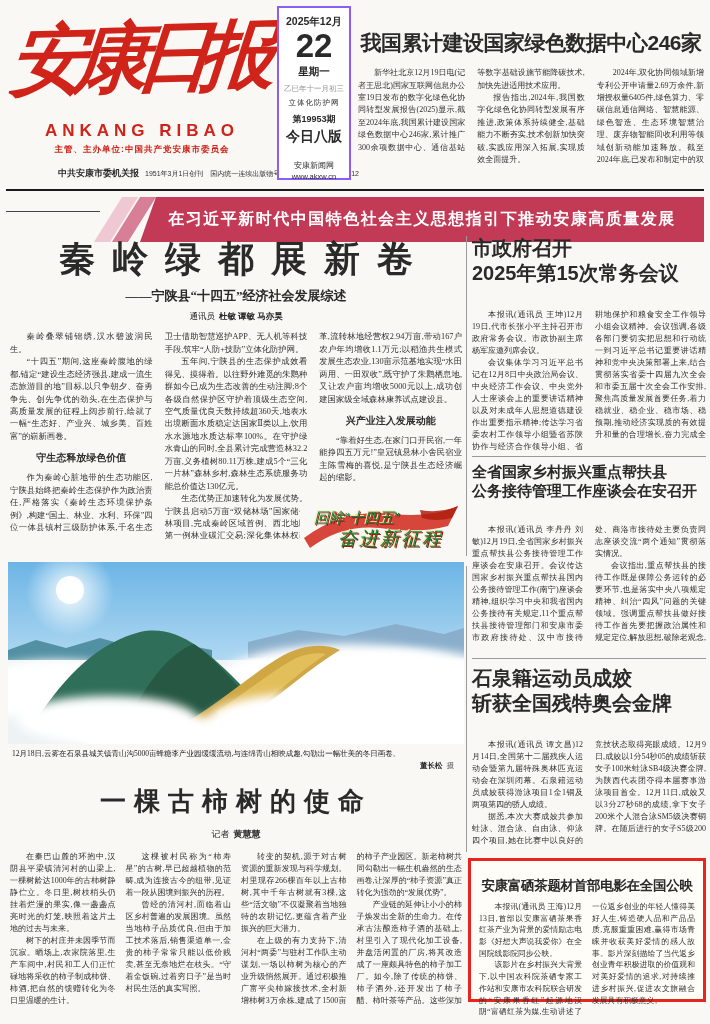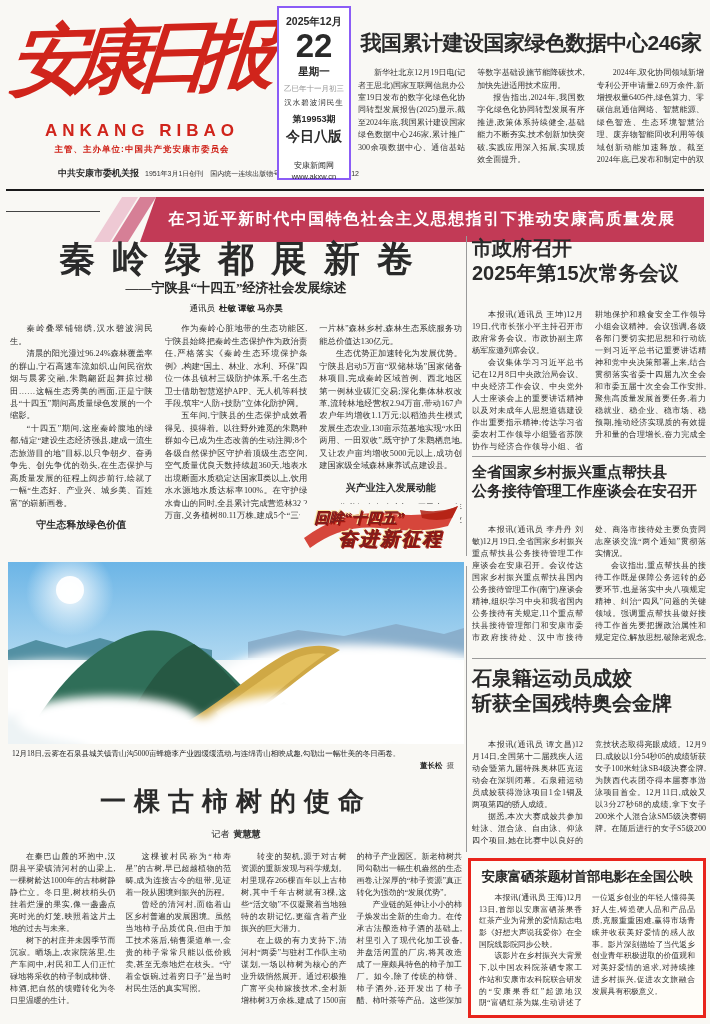--- a/index.html
+++ b/index.html
@@ -58,31 +58,31 @@
   .banner-main {
     position:absolute; left:38px; right:0; top:0; bottom:0; background:#c23a56;
     clip-path:polygon(16px 0,100% 0,100% 100%,0 100%);
     display:flex; align-items:center; justify-content:center;
   }
   .banner-text { color:#fff; font-weight:bold; font-size:16px; letter-spacing:1.5px; }
 
   
   .main-story { position:absolute; left:10px; top:232px; width:452px; height:328px; }
   .ms-head { text-align:center; font-size:36px; font-weight:bold; letter-spacing:17px; margin-top:6px; margin-left:17px; line-height:1.15; }
-  .ms-sub  { text-align:center; font-size:13px; font-weight:bold; }
+  .ms-sub  { text-align:center; font-size:13px; font-weight:bold; margin-top:8px; }
   .ms-by   { text-align:center; font-size:8.5px; margin-top:6px; color:#222; }
   .ms-by .names { font-weight:bold; margin-left:4px; }
   .ms-body { margin-top:8px; height:212px; column-count:3; column-gap:12px; font-size:8.3px; line-height:1.5; position:relative; }
   .subhead { font-family:"Liberation Sans","DejaVu Sans",sans-serif; font-size:10px; font-weight:bold; text-align:center; margin:7px 0; break-inside:avoid; }
 
   .promo { position:absolute; right:2px; bottom:0; width:160px; height:56px; background:#f9f8f4; }
   .promo svg { position:absolute; left:0; top:0; width:100%; height:100%; }
   .promo-l1, .promo-l2 {
     position:relative; font-family:"Liberation Sans","DejaVu Sans",sans-serif;
-    font-weight:bold; font-style:italic; color:#7f1d1d;
+    font-weight:normal; font-style:italic; color:#15803d;
     text-shadow:1px 1px 0 #a8170e, -1px -1px 0 #fce9a4;
     line-height:1.1; white-space:nowrap;
   }
   .promo-l1 { font-size:15px; margin:6px 0 0 14px; }
   .promo-l2 { font-size:19px; margin:2px 0 0 38px; letter-spacing:2px; }
 
   
   .r-art { position:absolute; left:472px; width:234px; }
   .r-head { text-align:left; font-weight:bold; line-height:1.25; }
   .gov-head { font-size:20px; }
@@ -103,22 +103,22 @@
 
   
   .persimmon { position:absolute; left:10px; top:778px; width:452px; height:244px; }
   .ps-head { text-align:center; font-family:"Liberation Serif","DejaVu Serif",serif; font-size:26px; font-weight:bold; letter-spacing:8px; margin-top:6px; }
   .ps-by { text-align:center; font-size:9px; margin-top:9px; }
   .ps-by .nm { font-weight:bold; margin-left:4px; }
   .ps-body { margin-top:10px; height:164px; column-count:4; column-gap:10px; font-size:8px; line-height:1.5; }
 
   
   .movie {
-    position:absolute; left:468px; top:858px; width:238px; height:160px;
-    border:3px solid #e8251c; background:#fffdf8; box-sizing:border-box; padding:7px 8px 6px;
+    position:absolute; left:468px; top:858px; width:238px; height:144px;
+    border:3px solid #e8251c; background:#fffdf8; box-sizing:border-box; padding:16px 8px 6px;
   }
   .mv-head { text-align:center; font-size:13.5px; font-weight:bold; letter-spacing:-0.3px; }
   .mv-body { margin-top:6px; column-count:2; column-gap:10px; font-size:7.8px; line-height:1.5; height:118px; }
 </style>
 </head>
 <body>
 
 <div class="page">
 
   <div class="masthead">
@@ -128,21 +128,21 @@
     <div class="mast-info sans">
       <span class="b">中共安康市委机关报</span><span class="s">1951年3月1日创刊　国内统一连续出版物号CN 61-0009　代号:51-12</span>
     </div>
   </div>
 
   <div class="datebox sans">
     <div class="db-ym">2025年12月</div>
     <div class="db-day">22</div>
     <div class="db-week">星期一</div>
     <div class="db-lunar">乙巳年十一月初三</div>
-    <div class="db-pub">汉水碧波润民生</div>
+    <div class="db-pub">立体化防护网</div>
     <div class="db-issue">第19953期</div>
     <div class="db-pages">今日八版</div>
     <div class="db-site">安康新闻网</div>
     <div class="db-url">www.akxw.cn</div>
   </div>
 
   <div class="top-story">
     <div class="ts-head sans">我国累计建设国家绿色数据中心246家</div>
     <div class="body ts-body">
         <p>新华社北京12月19日电(记者王思北)国家互联网信息办公室19日发布的数字化绿色化协同转型发展报告(2025)显示,截至2024年底,我国累计建设国家绿色数据中心246家,累计推广300余项数据中心、通信基站等数字基础设施节能降碳技术,加快先进适用技术应用。</p>
@@ -164,21 +164,20 @@
 
   <div class="main-story">
     <div class="ms-head sans">秦岭绿都展新卷</div>
     <div class="ms-sub">——宁陕县“十四五”经济社会发展综述</div>
     <div class="ms-by">
       <span>通讯员</span><span class="names">杜敏 谭敏 马亦昊</span>
     </div>
     <div class="body ms-body">
       <div>
           <p>秦岭叠翠铺锦绣,汉水碧波润民生。</p>
-          <p>清晨的阳光漫过96.24%森林覆盖率的群山,宁石高速车流如织,山间民宿炊烟与晨雾交融,朱鹮翩跹起舞掠过梯田……这幅生态秀美的画面,正是宁陕县“十四五”期间高质量绿色发展的一个缩影。</p>
           <p>“十四五”期间,这座秦岭腹地的绿都,锚定“建设生态经济强县,建成一流生态旅游目的地”目标,以只争朝夕、奋勇争先、创先争优的劲头,在生态保护与高质量发展的征程上阔步前行,绘就了一幅“生态好、产业兴、城乡美、百姓富”的崭新画卷。</p>
         </div>
       <h4 class="subhead">守生态释放绿色价值</h4>
       <div>
           <p>作为秦岭心脏地带的生态功能区,宁陕县始终把秦岭生态保护作为政治责任,严格落实《秦岭生态环境保护条例》,构建“国土、林业、水利、环保”四位一体县镇村三级防护体系,千名生态卫士借助智慧巡护APP、无人机等科技手段,筑牢“人防+技防”立体化防护网。</p>
           <p>五年间,宁陕县的生态保护成效看得见、摸得着。以往野外难觅的朱鹮种群如今已成为生态改善的生动注脚;8个各级自然保护区守护着顶级生态空间,空气质量优良天数持续超360天,地表水出境断面水质稳定达国家Ⅱ类以上,饮用水水源地水质达标率100%。在守护绿水青山的同时,全县累计完成营造林32.2万亩,义务植树80.11万株,建成5个“三化一片林”森林乡村,森林生态系统服务功能总价值达130亿元。</p>
           <p>生态优势正加速转化为发展优势。宁陕县启动5万亩“双储林场”国家储备林项目,完成秦岭区域首例、西北地区第一例林业碳汇交易;深化集体林权改革,流转林地经营权2.94万亩,带动167户农户年均增收1.1万元;以稻渔共生模式发展生态农业,130亩示范基地实现“水田两用、一田双收”,既守护了朱鹮栖息地,又让农户亩均增收5000元以上,成功创建国家级全域森林康养试点建设县。</p>
         </div>
       <h4 class="subhead">兴产业注入发展动能</h4>
       <div>

